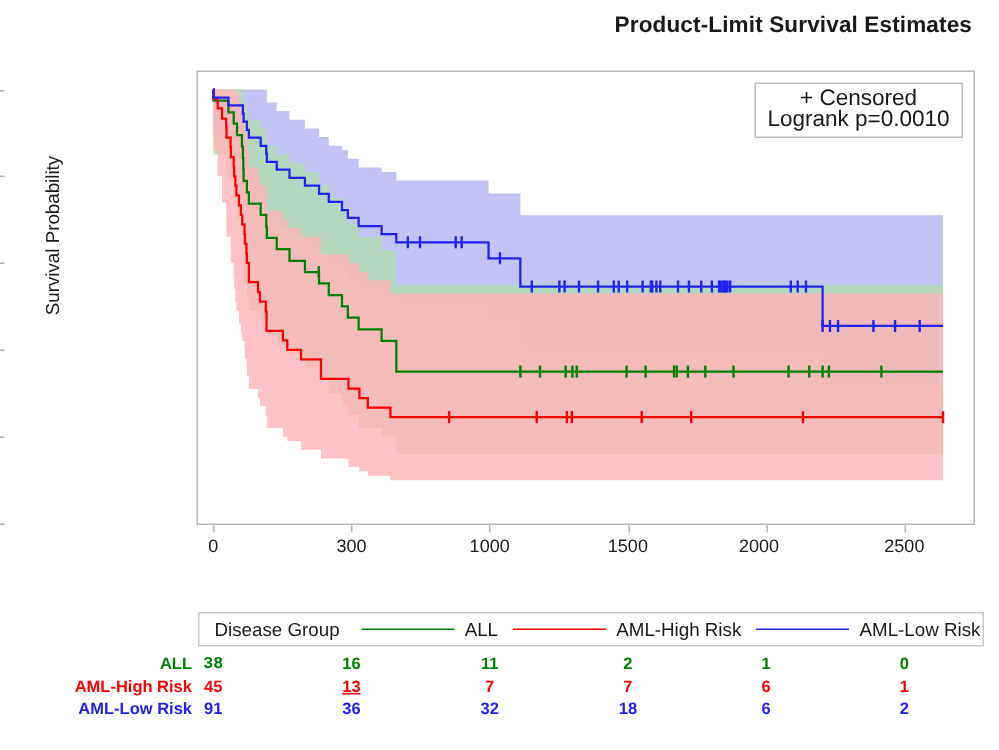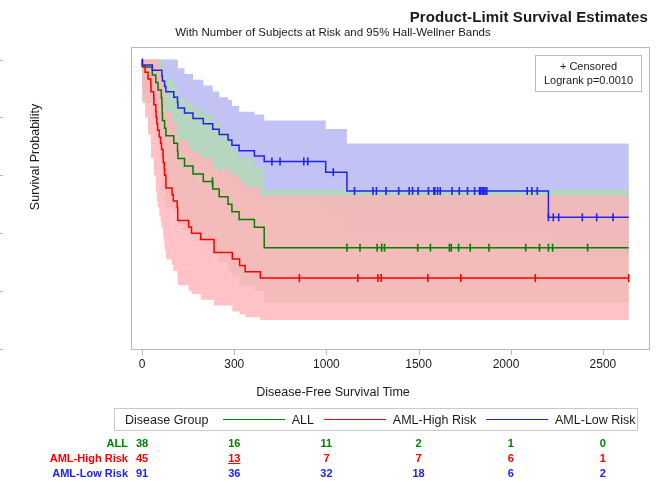--- a/index.html
+++ b/index.html
@@ -44,26 +44,26 @@
     position:absolute;top:357px;text-align:center;width:60px;margin-left:-30px;
     font-size:12px;color:#1a1a1a;
   }
   .xtickmark{position:absolute;top:350px;width:1px;height:5px;background:#b8b8b8;}
 
   
   #statbox{
     position:absolute;right:7px;top:7px;
     border:1px solid #bdbdbd;background:#ffffff;
     padding:3px 8px 4px 8px;text-align:center;
-    font-size:11px;color:#1a1a1a;line-height:14px;
+    font-size:15px;color:#1a1a1a;line-height:14px;
   }
 
   
   #grouplegend{
-    position:absolute;left:114px;top:408px;width:524px;height:23px;
+    position:absolute;left:132px;top:408px;width:524px;height:23px;
     border:1px solid #c9c9c9;background:#fff;box-sizing:border-box;
     display:flex;align-items:center;
   }
   .lg-title{font-size:12.5px;color:#1a1a1a;padding-left:10px;padding-right:6px;white-space:nowrap;}
   .lg-entry{display:flex;align-items:center;white-space:nowrap;}
   .lg-line{display:inline-block;width:62px;height:0;border-top:1.6px solid #000;margin:0 7px;}
   .lg-lab{font-size:12.5px;color:#1a1a1a;}
 
   
   #risktable{
@@ -78,21 +78,20 @@
     position:absolute;width:60px;margin-left:-30px;text-align:center;
     font-size:11px;font-weight:bold;
   }
 </style>
 </head>
 <body>
 
 <div class="wrap">
 
   <div class="title">Product-Limit Survival Estimates</div>
-  <div class="subtitle">With Number of Subjects at Risk and 95% Hall-Wellner Bands</div>
 
   <div id="plotframe">
     <svg id="svgplot" width="517" height="301" viewBox="0 0 517 301">
         <path d="M 10.1,11.6 L 10.3,11.6 L 10.3,11.6 L 20.3,11.6 L 20.3,11.6 L 29.9,11.6 L 29.9,11.6 L 30.4,11.6 L 30.4,11.6 L 32.6,11.6 L 32.6,11.6 L 33.9,11.6 L 33.9,11.6 L 41.8,11.6 L 41.8,11.6 L 45.5,11.6 L 45.5,11.6 L 45.9,11.6 L 45.9,20.3 L 52.5,20.3 L 52.5,26.0 L 61.0,26.0 L 61.0,31.8 L 71.3,31.8 L 71.3,37.6 L 80.7,37.6 L 80.7,43.4 L 87.2,43.4 L 87.2,49.2 L 96.0,49.2 L 96.0,52.1 L 99.9,52.1 L 99.9,57.9 L 107.1,57.9 L 107.1,63.7 L 122.4,63.7 L 122.4,66.6 L 132.2,66.6 L 132.2,72.4 L 193.7,72.4 L 193.7,81.0 L 214.9,81.0 L 214.9,95.5 L 416.4,95.5 L 416.4,95.5 L 496.7,95.5 L 496.7,95.5 L 496.7,208.4 L 496.7,208.4 L 416.4,208.4 L 416.4,185.2 L 214.9,185.2 L 214.9,165.0 L 193.7,165.0 L 193.7,156.3 L 132.2,156.3 L 132.2,150.5 L 122.4,150.5 L 122.4,144.7 L 107.1,144.7 L 107.1,138.9 L 99.9,138.9 L 99.9,133.1 L 96.0,133.1 L 96.0,127.3 L 87.2,127.3 L 87.2,121.6 L 80.7,121.6 L 80.7,115.8 L 71.3,115.8 L 71.3,110.0 L 61.0,110.0 L 61.0,104.2 L 52.5,104.2 L 52.5,98.4 L 45.9,98.4 L 45.9,92.6 L 45.5,92.6 L 45.5,86.8 L 41.8,86.8 L 41.8,81.0 L 33.9,81.0 L 33.9,75.3 L 32.6,75.3 L 32.6,69.5 L 30.4,69.5 L 30.4,60.8 L 29.9,60.8 L 29.9,52.1 L 20.3,52.1 L 20.3,43.4 L 10.3,43.4 L 10.3,34.7 L 10.1,34.7 Z" fill="#b3b3f2" fill-opacity="0.80" stroke="none"></path>
         <path d="M 10.1,11.6 L 10.3,11.6 L 10.3,11.6 L 20.3,11.6 L 20.3,11.6 L 23.8,11.6 L 23.8,11.6 L 26.0,11.6 L 26.0,11.6 L 29.3,11.6 L 29.3,11.6 L 29.9,11.6 L 29.9,11.6 L 30.2,11.6 L 30.2,14.5 L 30.4,14.5 L 30.4,20.3 L 32.6,20.3 L 32.6,26.0 L 33.9,26.0 L 33.9,31.8 L 41.8,31.8 L 41.8,37.6 L 45.5,37.6 L 45.5,43.4 L 45.9,43.4 L 45.9,49.2 L 52.5,49.2 L 52.5,55.0 L 61.0,55.0 L 61.0,60.8 L 71.3,60.8 L 71.3,66.6 L 80.7,66.6 L 80.7,75.3 L 87.2,75.3 L 87.2,83.9 L 96.0,83.9 L 96.0,92.6 L 99.9,92.6 L 99.9,101.3 L 107.1,101.3 L 107.1,110.0 L 122.4,110.0 L 122.4,118.7 L 132.2,118.7 L 132.2,141.8 L 496.7,141.8 L 496.7,141.8 L 496.7,254.7 L 496.7,254.7 L 132.2,254.7 L 132.2,243.1 L 122.4,243.1 L 122.4,237.3 L 107.1,237.3 L 107.1,228.6 L 99.9,228.6 L 99.9,222.9 L 96.0,222.9 L 96.0,214.2 L 87.2,214.2 L 87.2,205.5 L 80.7,205.5 L 80.7,196.8 L 71.3,196.8 L 71.3,188.1 L 61.0,188.1 L 61.0,182.3 L 52.5,182.3 L 52.5,176.5 L 45.9,176.5 L 45.9,170.8 L 45.5,170.8 L 45.5,165.0 L 41.8,165.0 L 41.8,159.2 L 33.9,159.2 L 33.9,150.5 L 32.6,150.5 L 32.6,141.8 L 30.4,141.8 L 30.4,133.1 L 30.2,133.1 L 30.2,121.6 L 29.9,121.6 L 29.9,110.0 L 29.3,110.0 L 29.3,98.4 L 26.0,98.4 L 26.0,83.9 L 23.8,83.9 L 23.8,69.5 L 20.3,69.5 L 20.3,55.0 L 10.3,55.0 L 10.3,40.5 L 10.1,40.5 Z" fill="#b3dbb3" fill-opacity="0.80" stroke="none"></path>
         <path d="M 10.1,11.6 L 10.5,11.6 L 10.5,11.6 L 13.1,11.6 L 13.1,11.6 L 16.0,11.6 L 16.0,11.6 L 18.8,11.6 L 18.8,11.6 L 19.0,11.6 L 19.0,11.6 L 21.7,11.6 L 21.7,11.6 L 21.9,11.6 L 21.9,11.6 L 23.8,11.6 L 23.8,11.6 L 24.1,11.6 L 24.1,11.6 L 24.9,11.6 L 24.9,11.6 L 25.6,11.6 L 25.6,14.5 L 27.3,14.5 L 27.3,20.3 L 28.6,20.3 L 28.6,26.0 L 29.5,26.0 L 29.5,31.8 L 31.0,31.8 L 31.0,34.7 L 31.3,34.7 L 31.3,40.5 L 32.3,40.5 L 32.3,46.3 L 32.6,46.3 L 32.6,52.1 L 33.9,52.1 L 33.9,63.7 L 40.0,63.7 L 40.0,69.5 L 41.3,69.5 L 41.3,75.3 L 45.2,75.3 L 45.2,81.0 L 45.7,81.0 L 45.7,92.6 L 56.6,92.6 L 56.6,98.4 L 59.5,98.4 L 59.5,104.2 L 68.7,104.2 L 68.7,110.0 L 82.0,110.0 L 82.0,121.6 L 100.3,121.6 L 100.3,127.3 L 107.6,127.3 L 107.6,133.1 L 113.2,133.1 L 113.2,138.9 L 128.3,138.9 L 128.3,147.6 L 496.7,147.6 L 496.7,147.6 L 496.7,272.1 L 496.7,272.1 L 128.3,272.1 L 128.3,269.2 L 113.2,269.2 L 113.2,266.3 L 107.6,266.3 L 107.6,263.4 L 100.3,263.4 L 100.3,257.6 L 82.0,257.6 L 82.0,251.8 L 68.7,251.8 L 68.7,246.0 L 59.5,246.0 L 59.5,243.1 L 56.6,243.1 L 56.6,237.3 L 45.7,237.3 L 45.7,228.6 L 45.2,228.6 L 45.2,222.9 L 41.3,222.9 L 41.3,217.1 L 40.0,217.1 L 40.0,211.3 L 33.9,211.3 L 33.9,202.6 L 32.6,202.6 L 32.6,196.8 L 32.3,196.8 L 32.3,191.0 L 31.3,191.0 L 31.3,185.2 L 31.0,185.2 L 31.0,179.4 L 29.5,179.4 L 29.5,173.7 L 28.6,173.7 L 28.6,167.9 L 27.3,167.9 L 27.3,159.2 L 25.6,159.2 L 25.6,153.4 L 24.9,153.4 L 24.9,144.7 L 24.1,144.7 L 24.1,136.0 L 23.8,136.0 L 23.8,127.3 L 21.9,127.3 L 21.9,118.7 L 21.7,118.7 L 21.7,110.0 L 19.0,110.0 L 19.0,98.4 L 18.8,98.4 L 18.8,86.8 L 16.0,86.8 L 16.0,69.5 L 13.1,69.5 L 13.1,52.1 L 10.5,52.1 L 10.5,40.5 L 10.1,40.5 Z" fill="#ffb3b8" fill-opacity="0.80" stroke="none"></path>
         <path d="M 10.1,11.6 L 10.3,11.6 L 10.3,19.1 L 20.3,19.1 L 20.3,26.9 L 23.8,26.9 L 23.8,34.4 L 26.0,34.4 L 26.0,42.0 L 29.3,42.0 L 29.3,49.8 L 29.9,49.8 L 29.9,57.3 L 30.2,57.3 L 30.2,64.8 L 30.4,64.8 L 30.4,72.6 L 32.6,72.6 L 32.6,80.2 L 33.9,80.2 L 33.9,87.7 L 41.8,87.7 L 41.8,95.2 L 45.5,95.2 L 45.5,103.0 L 45.9,103.0 L 45.9,110.6 L 52.5,110.6 L 52.5,118.1 L 61.0,118.1 L 61.0,125.9 L 71.3,125.9 L 71.3,133.4 L 80.7,133.4 L 80.7,140.9 L 87.2,140.9 L 87.2,148.8 L 96.0,148.8 L 96.0,156.3 L 99.9,156.3 L 99.9,163.8 L 107.1,163.8 L 107.1,171.6 L 122.4,171.6 L 122.4,179.2 L 132.2,179.2 L 132.2,199.7 L 496.7,199.7 L 496.7,199.7" fill="none" stroke="#008000" stroke-width="1.5"></path>
         <g>
           <line x1="80.5" x2="80.5" y1="129.4" y2="137.4" stroke="#008000" stroke-width="1.6"></line>
           <line x1="214.9" x2="214.9" y1="195.7" y2="203.7" stroke="#008000" stroke-width="1.6"></line>
@@ -167,21 +166,20 @@
         </g>
       </svg>
 
     <div id="statbox">
       <div>+ Censored</div>
       <div>Logrank p=0.0010</div>
     </div>
   </div>
 
   <div class="ylab">Survival Probability</div>
-  <div class="xlab">Disease-Free Survival Time</div>
 
   <div id="yticks-host">
       <div class="ytickmark" style="top: 349px;"></div>
       <div class="ytickmark" style="top: 291.115px;"></div>
       <div class="ytickmark" style="top: 233.231px;"></div>
       <div class="ytickmark" style="top: 175.346px;"></div>
       <div class="ytickmark" style="top: 117.462px;"></div>
       <div class="ytickmark" style="top: 59.5769px;"></div>
     </div>
   <div id="xticks-host">
@@ -213,21 +211,21 @@
         <div class="lg-entry">
           <span class="lg-line" style="border-top-color: rgb(34, 34, 238);"></span>
           <span class="lg-lab">AML-Low Risk</span>
         </div>
       </div>
   </div>
 
   <div id="risktable">
       <div class="rt-row">
         <div class="rt-label" style="color: rgb(0, 128, 0);">ALL</div>
-        <div class="rt-cell" style="color: rgb(0, 128, 0); left: 142.137px;">38</div>
+        <div class="rt-cell" style="color: rgb(0, 128, 0); left: 142.137px; font-family: Liberation Mono, monospace;">38</div>
         <div class="rt-cell" style="color: rgb(0, 128, 0); left: 234.294px;">16</div>
         <div class="rt-cell" style="color: rgb(0, 128, 0); left: 326.451px;">11</div>
         <div class="rt-cell" style="color: rgb(0, 128, 0); left: 418.608px;">2</div>
         <div class="rt-cell" style="color: rgb(0, 128, 0); left: 510.765px;">1</div>
         <div class="rt-cell" style="color: rgb(0, 128, 0); left: 602.922px;">0</div>
       </div>
       <div class="rt-row">
         <div class="rt-label" style="color: rgb(250, 0, 0);">AML-High Risk</div>
         <div class="rt-cell" style="color: rgb(250, 0, 0); left: 142.137px;">45</div>
         <div class="rt-cell" style="color: rgb(250, 0, 0); left: 234.294px; text-decoration: underline;">13</div>

